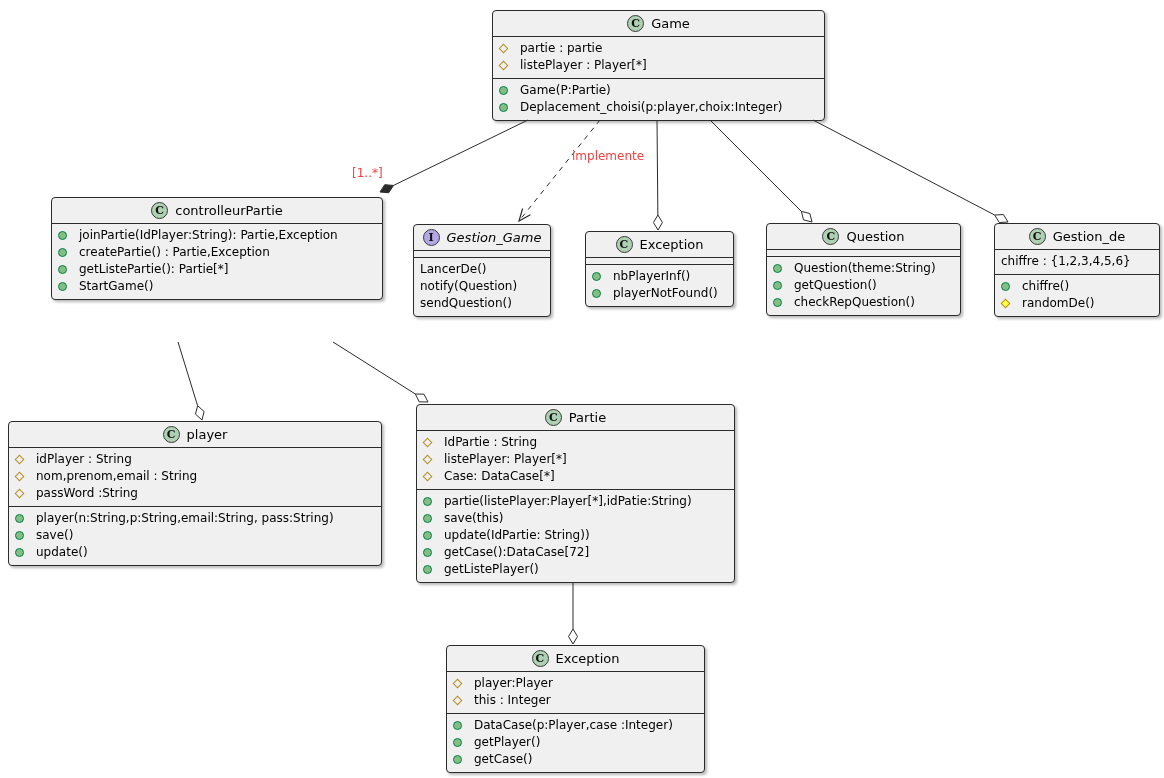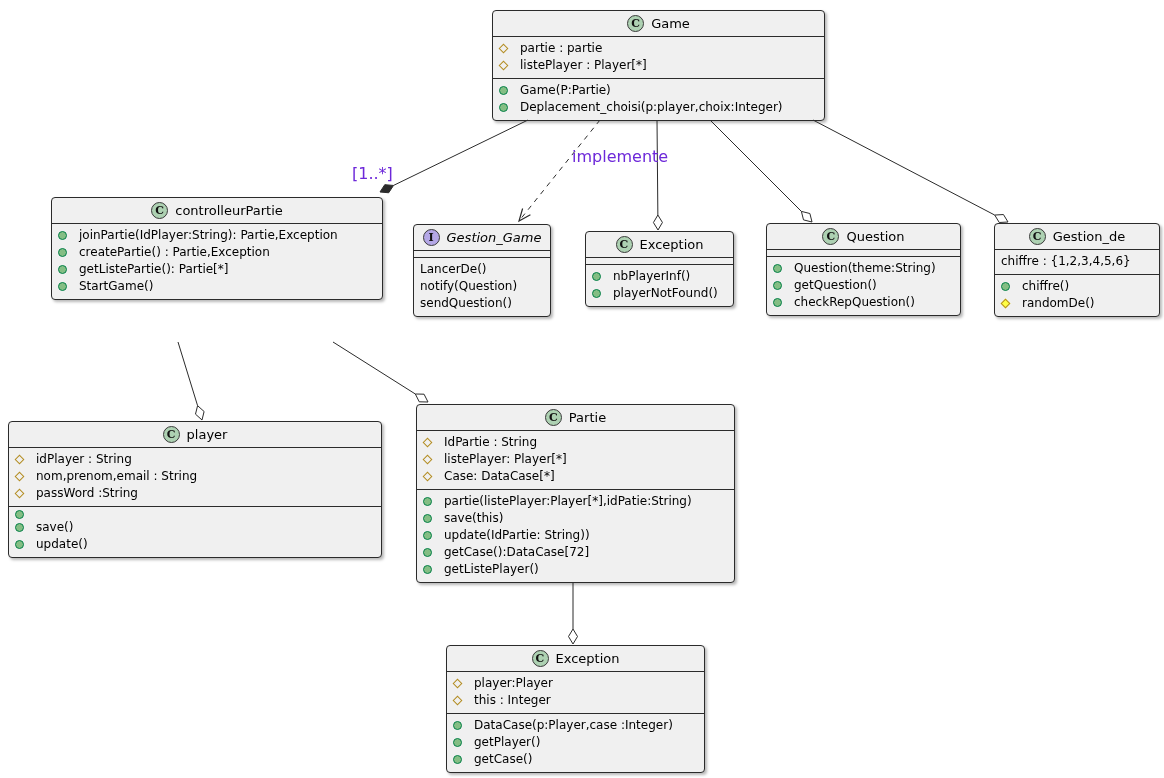--- a/index.html
+++ b/index.html
@@ -47,21 +47,21 @@
   .mi{flex:0 0 auto;box-sizing:border-box;display:inline-block;}
   .mi.circle-green{width:9px;height:9px;border-radius:50%;background:#84BE84;border:1px solid #038048;}
   .mi.diamond-hollow{width:7px;height:7px;background:transparent;border:1px solid #B38D22;transform:rotate(45deg);margin:0 1px;}
   .mi.diamond-filled{width:7px;height:7px;background:#FFFF44;border:1px solid #B38D22;transform:rotate(45deg);margin:0 1px;}
   #edge-layer{
     position:absolute;left:0;top:0;width:1164px;height:778px;
     z-index:2;pointer-events:none;
   }
   .edge-label{
     position:absolute;z-index:3;
-    font-size:16px;line-height:15px;color:#6d28d9;white-space:nowrap;
+    font-size:12px;line-height:15px;color:#ef4444;white-space:nowrap;
   }
 </style>
 </head>
 <body>
 
 <div id="diagram">
   <svg id="edge-layer" xmlns="http://www.w3.org/2000/svg">
       <polygon points="380,192 384.7756674307716,184.6724492092741 393.48852633118696,185.43801421726042 388.7128589004153,192.76556500798628" fill="#2b2b2b" stroke="#2b2b2b" stroke-width="1"></polygon>
       <line x1="528" y1="120" x2="393.48852633118696" y2="185.43801421726042" stroke="#2b2b2b" stroke-width="1"></line>
       <path d="M 522.6070649497348 208.5104410626958 L 519 221 L 530.4082118431653 214.7668063930708" fill="none" stroke="#2b2b2b" stroke-width="1.2"></path>
@@ -221,20 +221,21 @@
           <span class="mtext">nom,prenom,email : String</span>
         </div>
         <div class="member">
           <span class="mi diamond-hollow"></span>
           <span class="mtext">passWord :String</span>
         </div>
       </div>
       <div class="uml-section uml-methods">
         <div class="member">
           <span class="mi circle-green"></span>
+          <span class="mtext">player(n:String,p:String,email:String, pass:String)</span>
         </div>
         <div class="member">
           <span class="mi circle-green"></span>
           <span class="mtext">save()</span>
         </div>
         <div class="member">
           <span class="mi circle-green"></span>
           <span class="mtext">update()</span>
         </div>
       </div>

